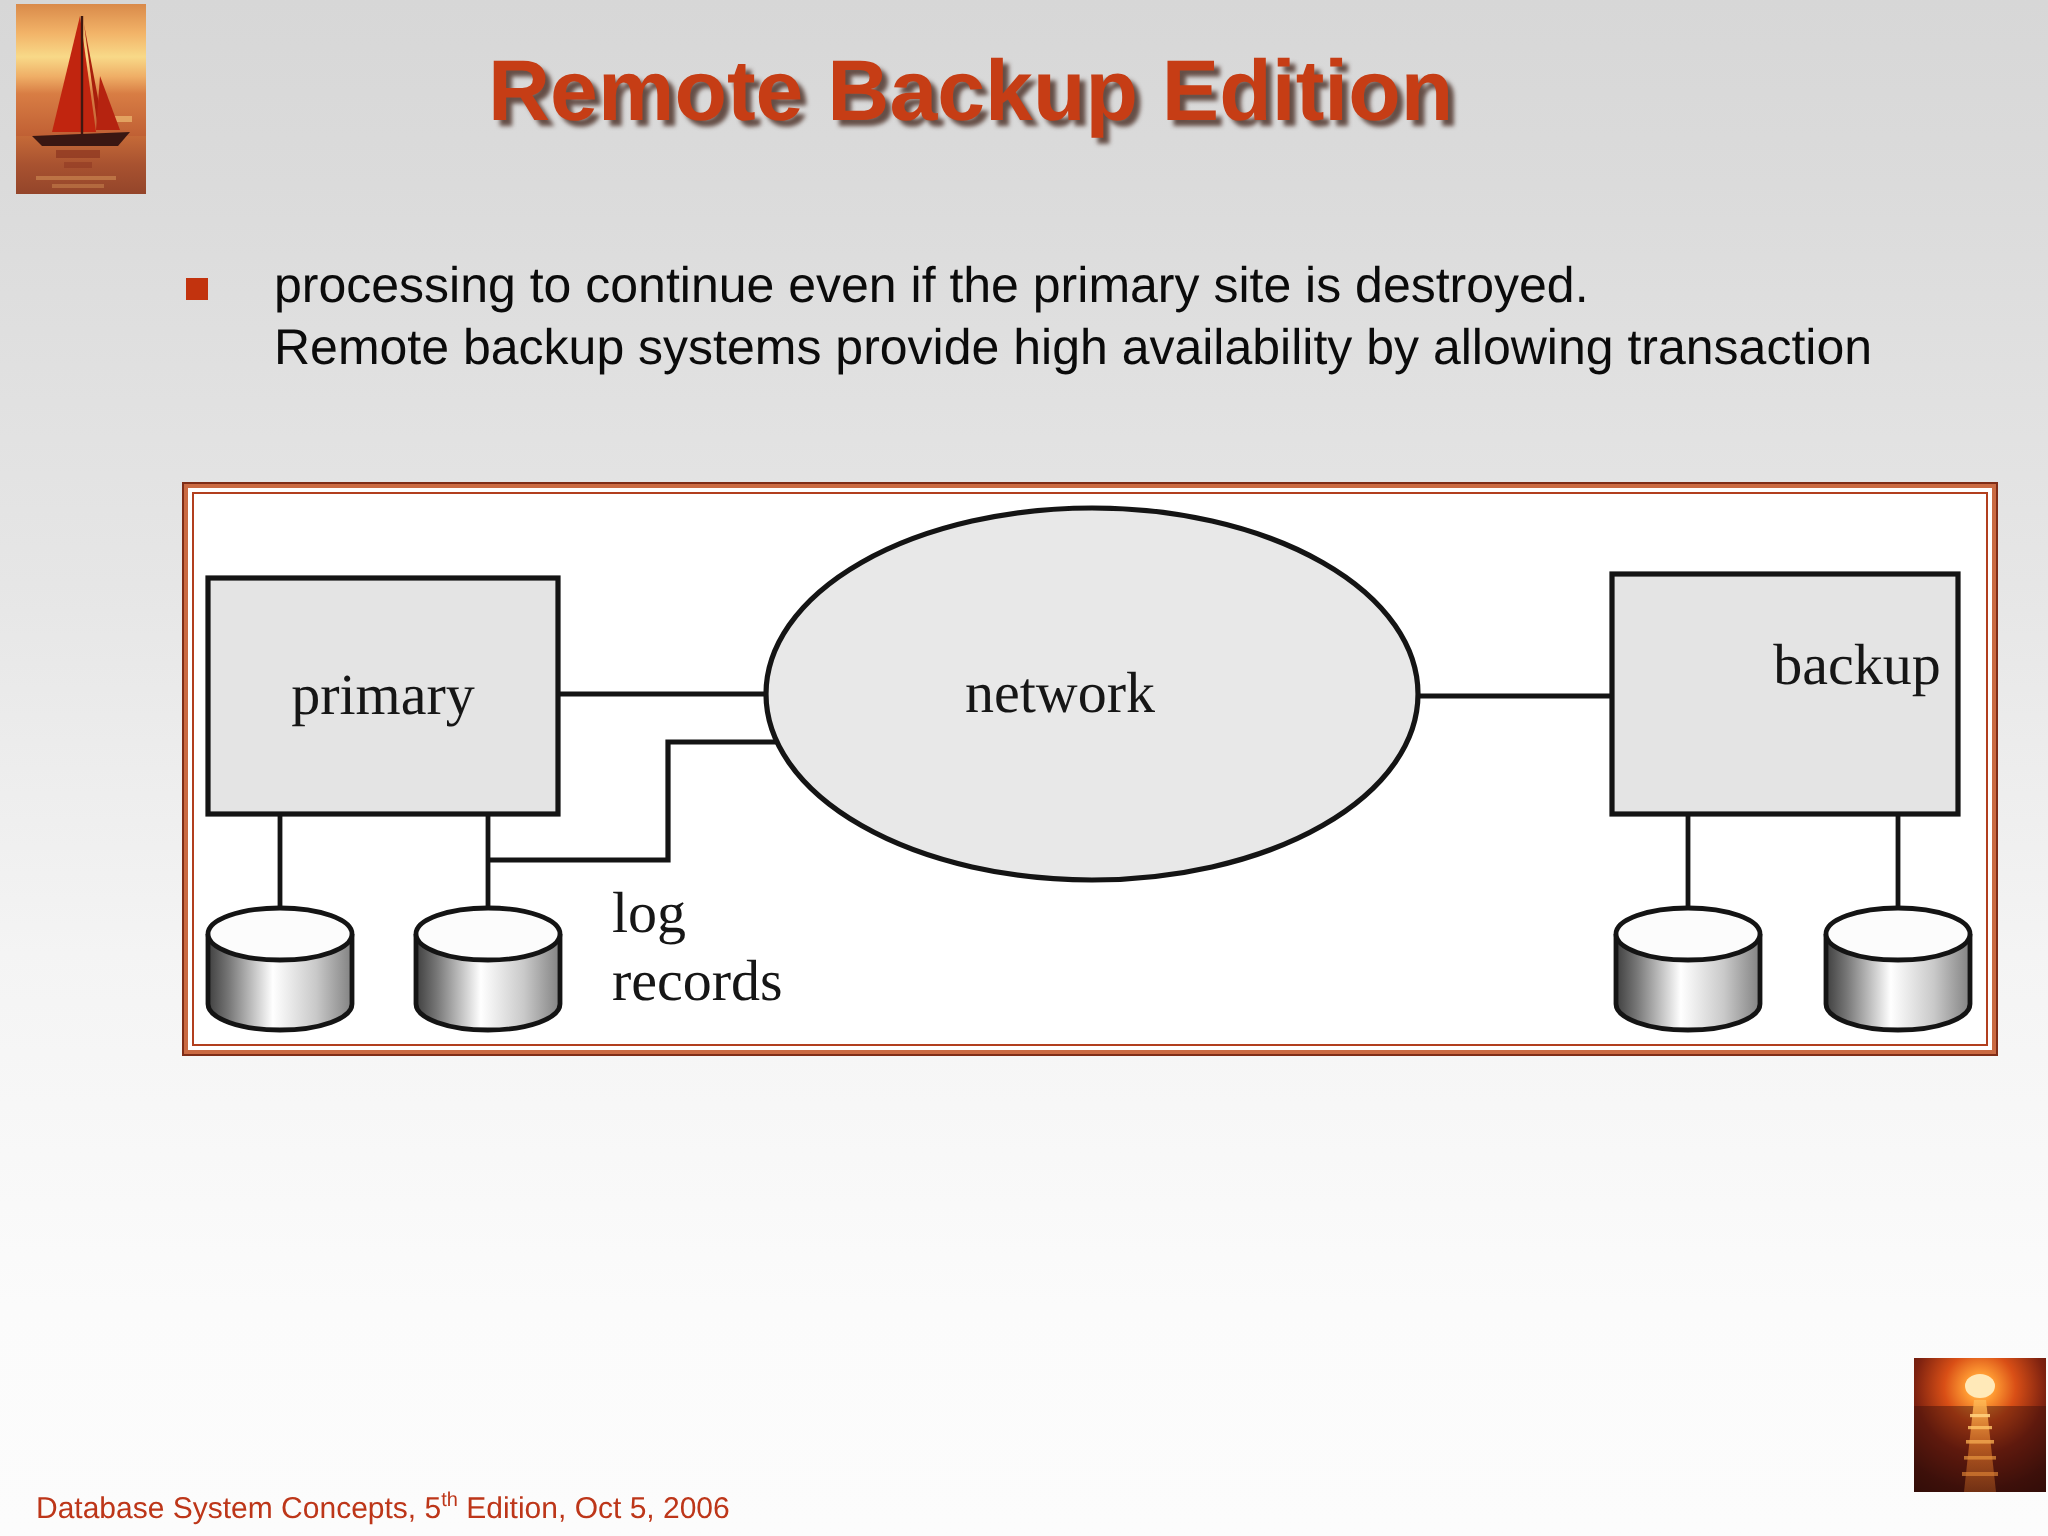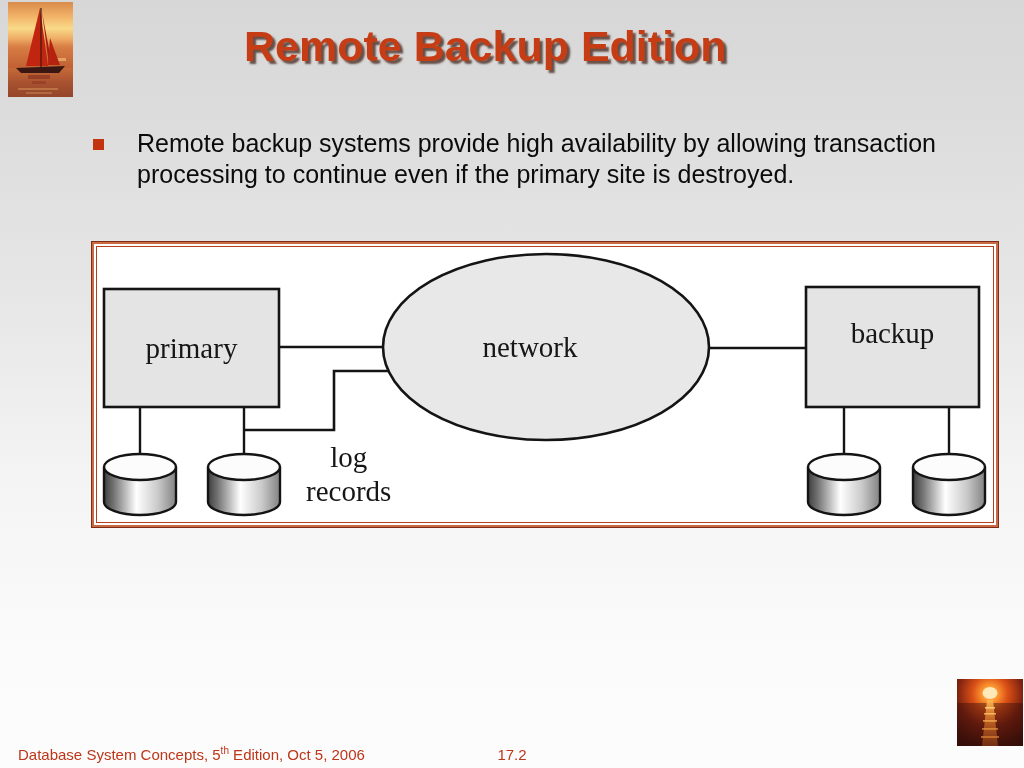--- a/index.html
+++ b/index.html
@@ -24,36 +24,36 @@
   }
   .bullet-text{
     position:absolute;left:137px;top:128px;
     font-size:25px;line-height:31px;color:#0b0b0b;
     white-space:nowrap;
   }
   .bullet-text span{display:block;}
   
   .diagram-frame{
     position:absolute;left:91px;top:241px;width:908px;height:287px;
-    box-sizing:border-box;background:#ffffff;border:1px solid #7f2d17;text-align:center;
+    box-sizing:border-box;background:#ffffff;border:1px solid #7f2d17;
   }
   .diagram-frame::before{
     content:"";position:absolute;inset:0;border:2px solid #ca6a42;pointer-events:none;z-index:4;
   }
   .diagram-frame::after{
     content:"";position:absolute;inset:4px;border:1px solid #b23f1e;pointer-events:none;z-index:4;
   }
   .diagram-svg{position:absolute;left:0;top:0;z-index:1;}
   .diagram-label{
     position:absolute;z-index:3;display:flex;align-items:center;justify-content:center;
     font-family:"Liberation Serif",serif;font-size:29px;color:#161616;
   }
   .label-primary{left:12px;top:47px;width:175px;height:118px;}
   .label-network{left:275px;top:12px;width:326px;height:186px;}
-  .label-backup{left:714px;top:45px;width:173px;height:93px;}
+  .label-backup{left:750px;top:45px;width:173px;height:93px;}
   .label-logrecords{
     position:absolute;left:214px;top:198px;z-index:3;
     font-family:Liberation Serif, serif;font-size:29px;line-height:34px;color:#161616;
   }
   .label-logrecords span{display:block;}
   
   .footer-left,.footer-center,.footer-right{
     position:absolute;bottom:5px;font-size:15px;font-weight:normal;color:#bd3619;white-space:nowrap;
   }
   .footer-left{left:18px;}
@@ -98,22 +98,22 @@
       <rect x="24" y="79" width="14" height="3" fill="#8c3420" opacity="0.5"></rect>
       <rect x="10" y="86" width="40" height="2" fill="#d99a5c" opacity="0.5"></rect>
       <rect x="18" y="90" width="26" height="2" fill="#d99a5c" opacity="0.4"></rect>
     </svg>
   </div>
 
   <div class="slide-title">Remote Backup Edition</div>
 
   <div class="bullet-square"></div>
   <div class="bullet-text">
+    <span>processing to continue even if the primary site is destroyed.</span>
     <span>Remote backup systems provide high availability by allowing transaction</span>
-    <span>processing to continue even if the primary site is destroyed.</span>
   </div>
 
   <div class="diagram-frame">
     <svg class="diagram-svg" width="908" height="287" viewBox="0 0 908 287">
       <defs>
         <linearGradient id="diskBody" x1="0" y1="0" x2="1" y2="0">
           <stop offset="0" stop-color="#3f3f3f"></stop>
           <stop offset="0.14" stop-color="#757575"></stop>
           <stop offset="0.45" stop-color="#ffffff"></stop>
           <stop offset="0.75" stop-color="#c9c9c9"></stop>
@@ -175,15 +175,14 @@
       <polygon points="30,21 36,21 41,67 25,67" fill="url(#streak)"></polygon>
       <rect x="28" y="28" width="10" height="1.6" fill="#ffcf7d" opacity="0.9"></rect>
       <rect x="27" y="34" width="12" height="1.6" fill="#ffc468" opacity="0.8"></rect>
       <rect x="26" y="41" width="14" height="1.8" fill="#f2a84f" opacity="0.8"></rect>
       <rect x="25" y="49" width="16" height="1.8" fill="#e8953f" opacity="0.7"></rect>
       <rect x="24" y="57" width="18" height="2" fill="#d97f33" opacity="0.7"></rect>
     </svg>
   </div>
 
   <div class="footer-left"><span>Database System Concepts, 5</span><sup>th</sup><span> Edition, Oct 5, 2006</span></div>
-  <div class="footer-center">17.2</div>
 
 </div>
 
 </body></html>

